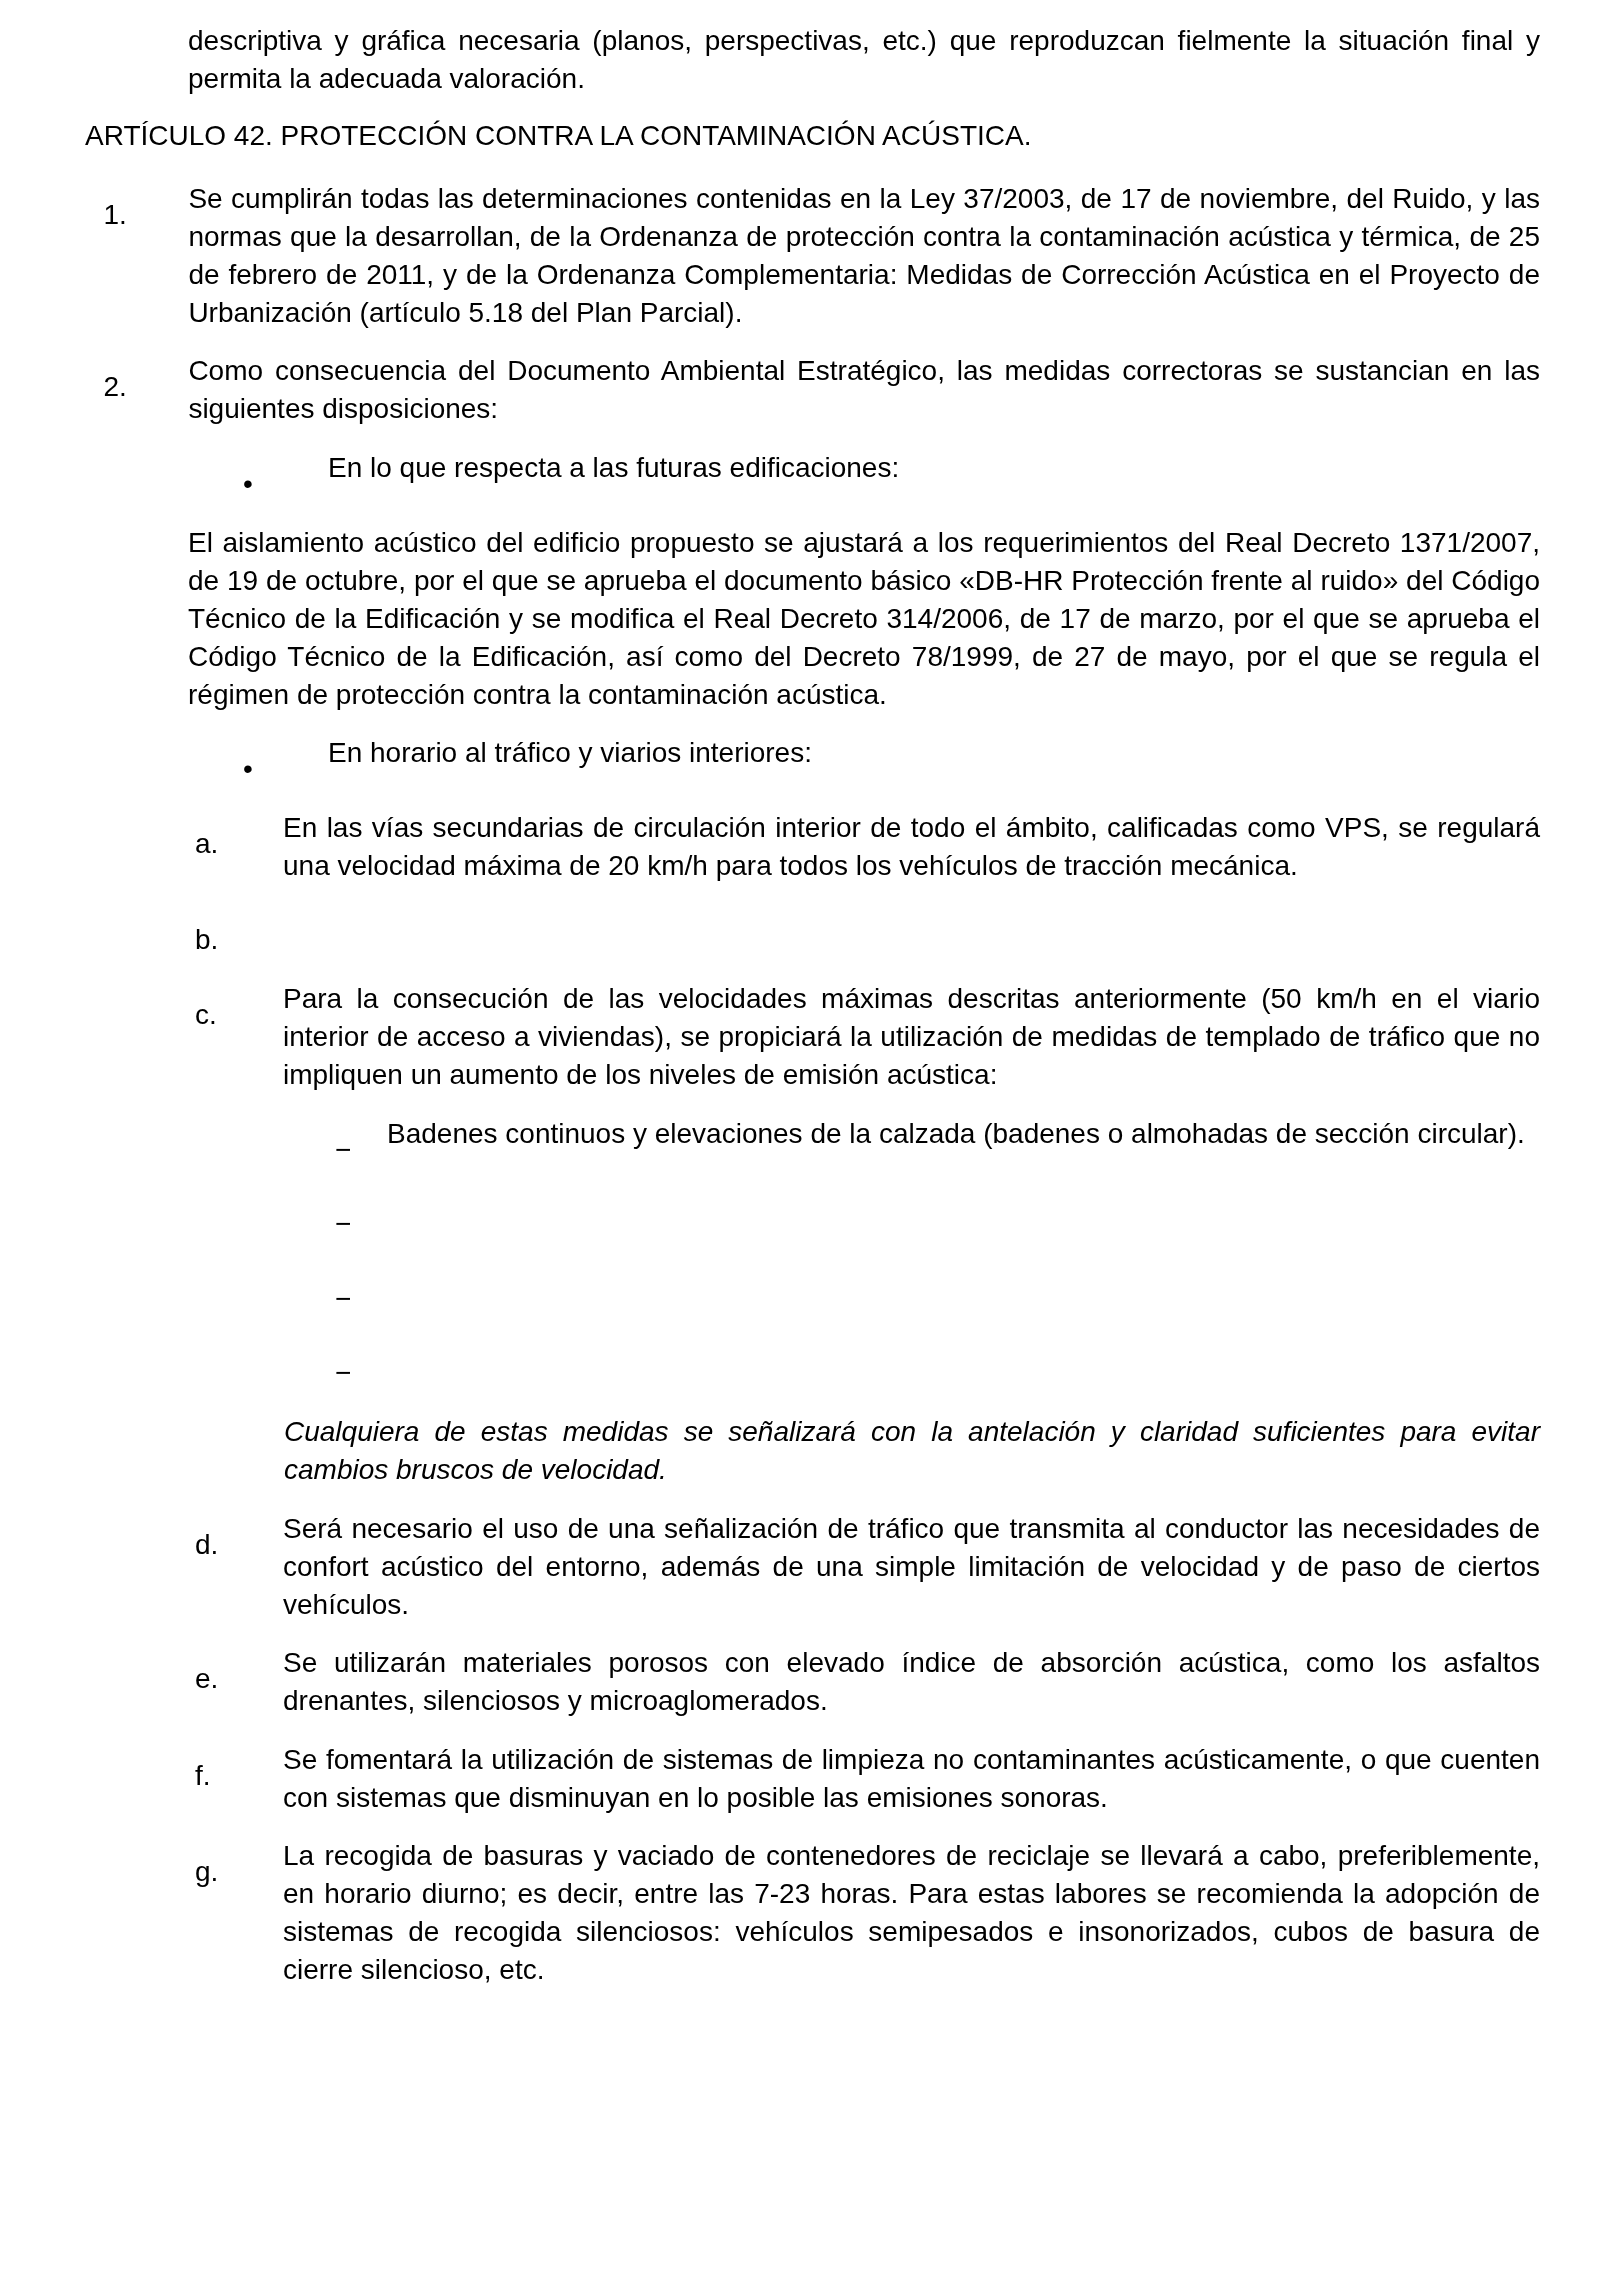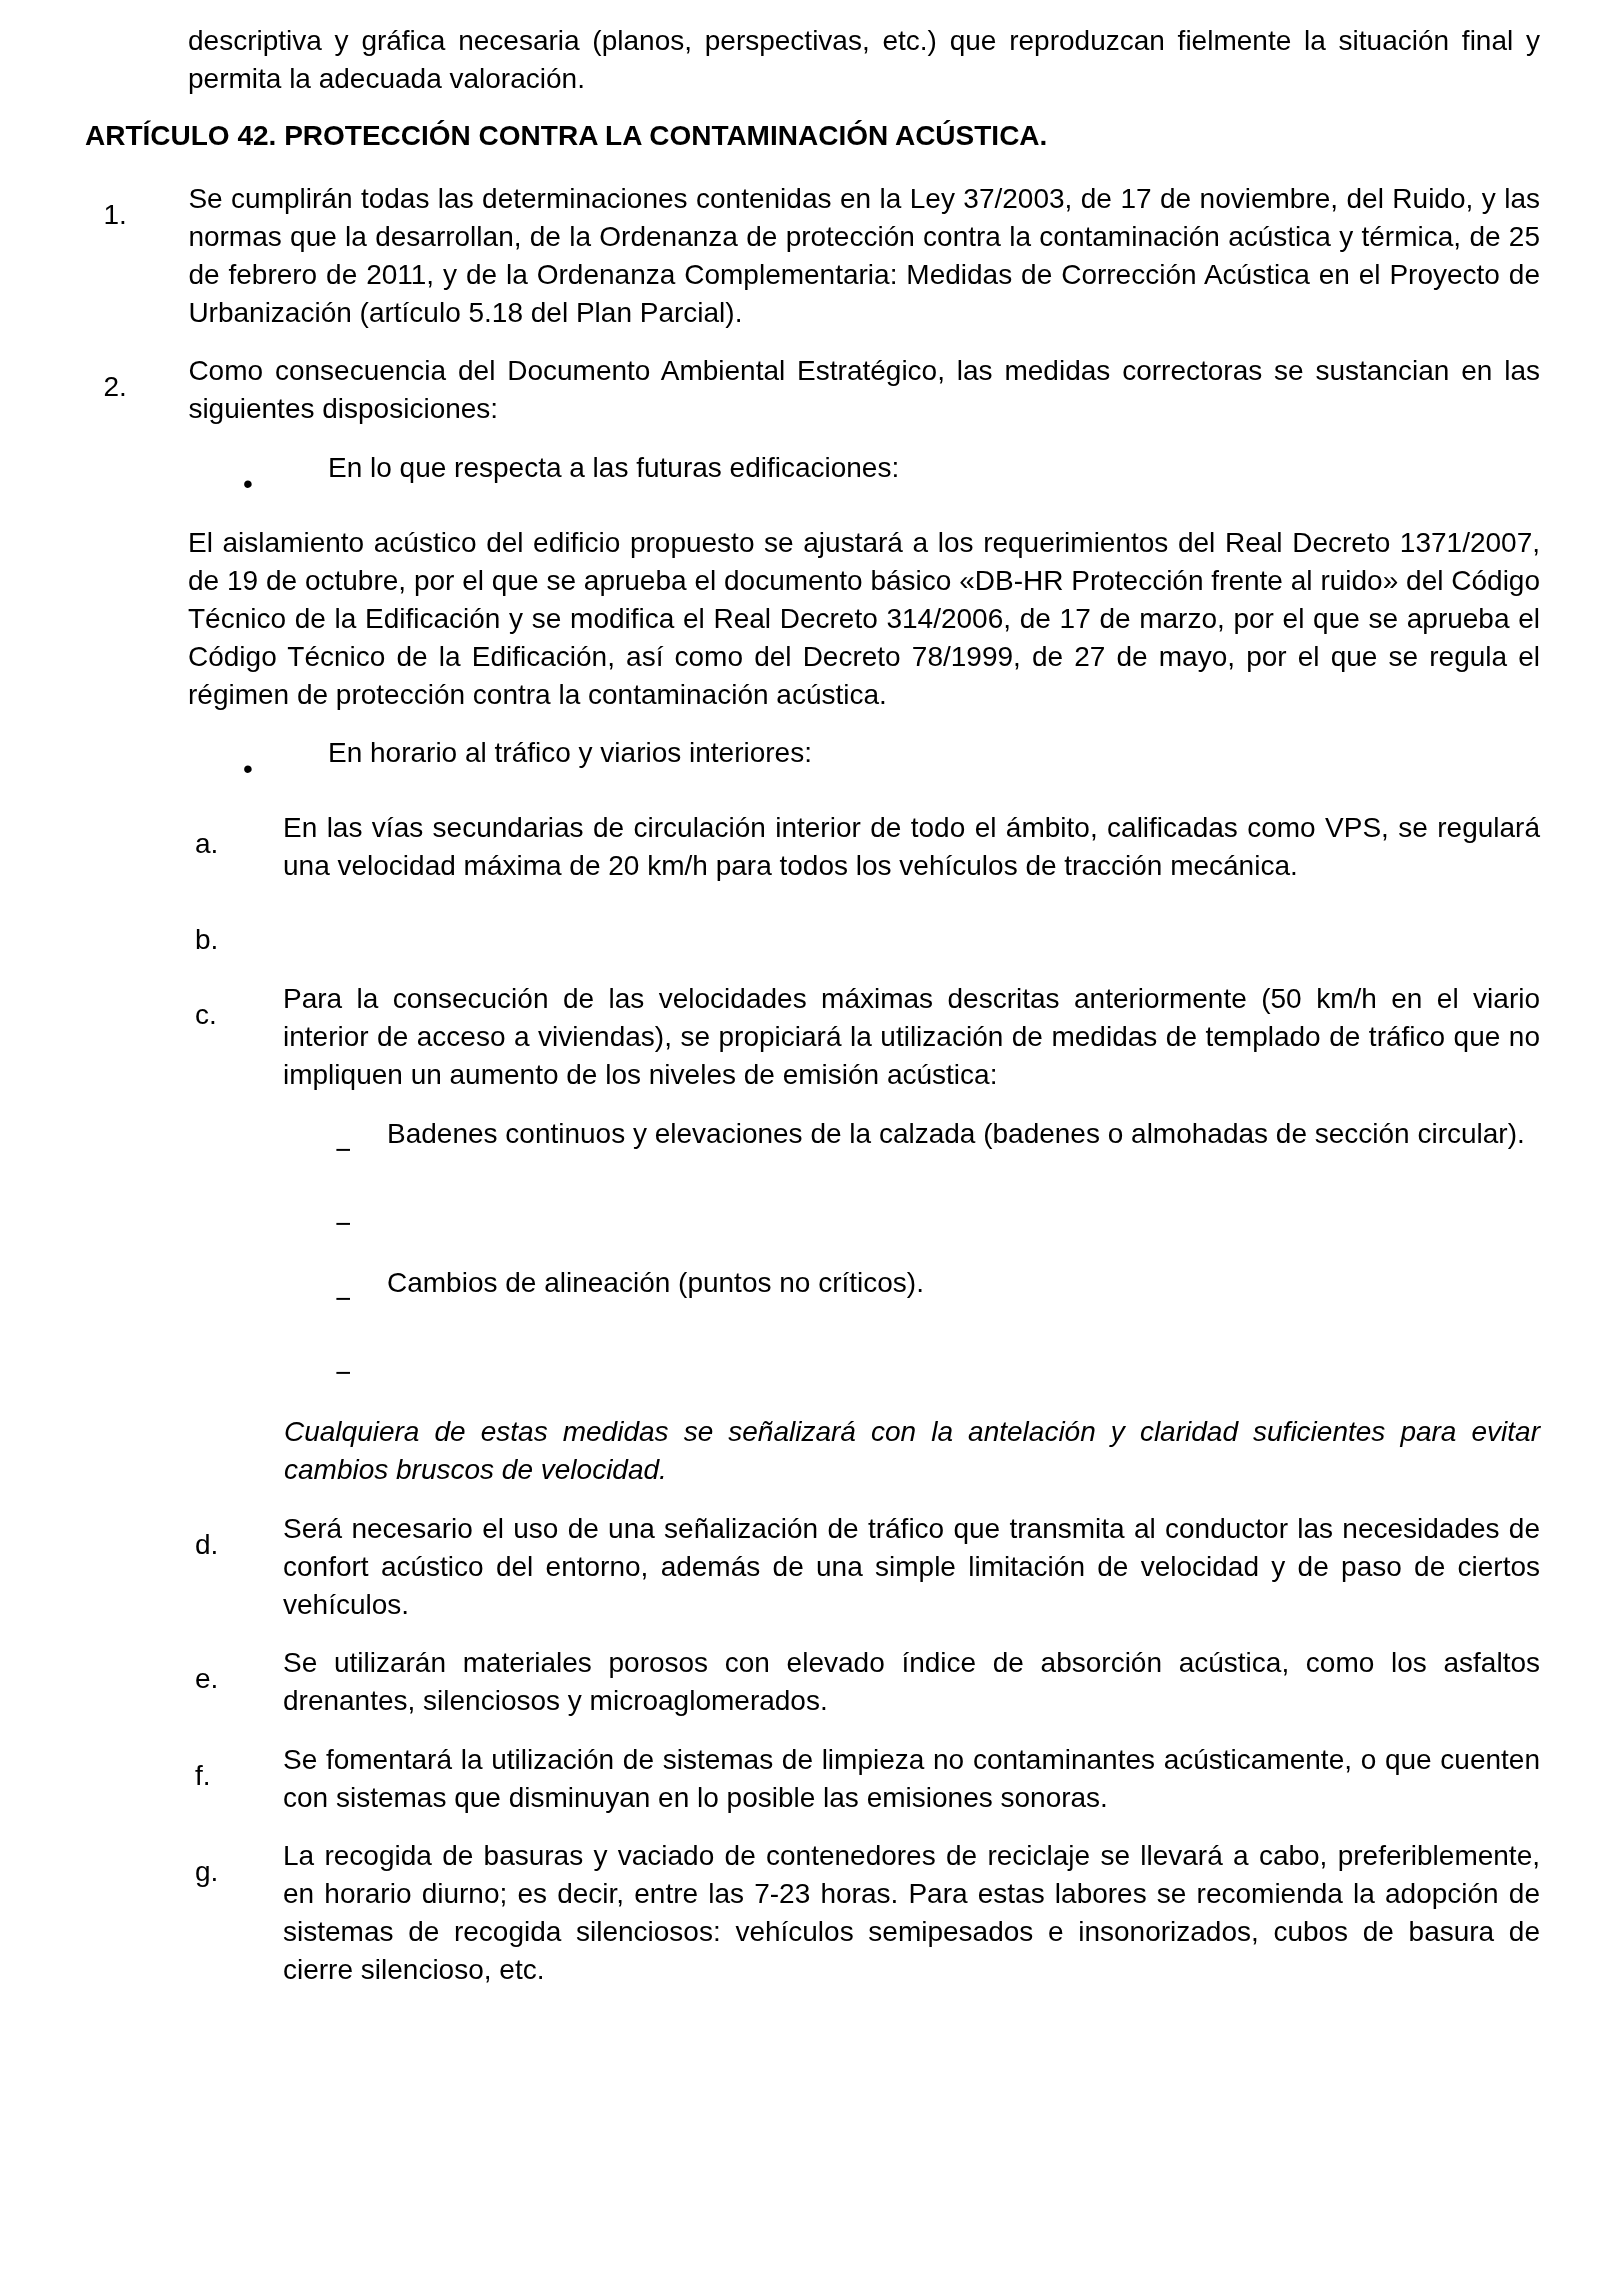--- a/index.html
+++ b/index.html
@@ -19,21 +19,21 @@
   }
   p { margin: 0; }
   .block { margin-bottom: 20.6px; }
   .justify { text-align: justify; }
 
   .intro {
     margin-left: 103px;
     margin-bottom: 19px;
   }
   .heading {
-    font-weight: bold;
+    font-weight: normal;
     font-size: 28px;
     line-height: 38px;
     margin: 0 0 25px 0;
   }
 
   .row { display: flex; align-items: flex-start; }
   .marker { flex: 0 0 auto; }
   .body { flex: 1 1 auto; text-align: justify; }
 
   .num-row { padding-left: 18.4px; }
@@ -100,21 +100,20 @@
     <span class="marker">−</span>
     <p class="body">Badenes continuos y elevaciones de la calzada (badenes o almohadas de sección circular).</p>
   </div>
 
   <div class="row dash-row block">
     <span class="marker">−</span>
   </div>
 
   <div class="row dash-row block">
     <span class="marker">−</span>
-    <p class="body">Cambios de alineación (puntos no críticos).</p>
   </div>
 
   <div class="row dash-row block">
     <span class="marker">−</span>
   </div>
 
   <p class="para-2 justify block">Cualquiera de estas medidas se señalizará con la antelación y claridad suficientes para evitar cambios bruscos de velocidad.</p>
 
   <div class="row letter-row block">
     <span class="marker">d.</span>

